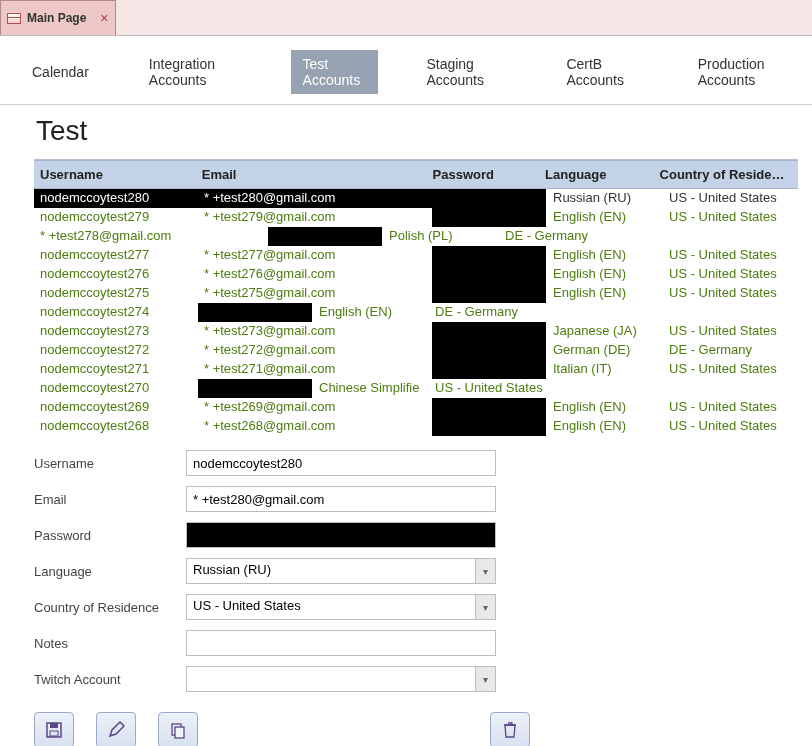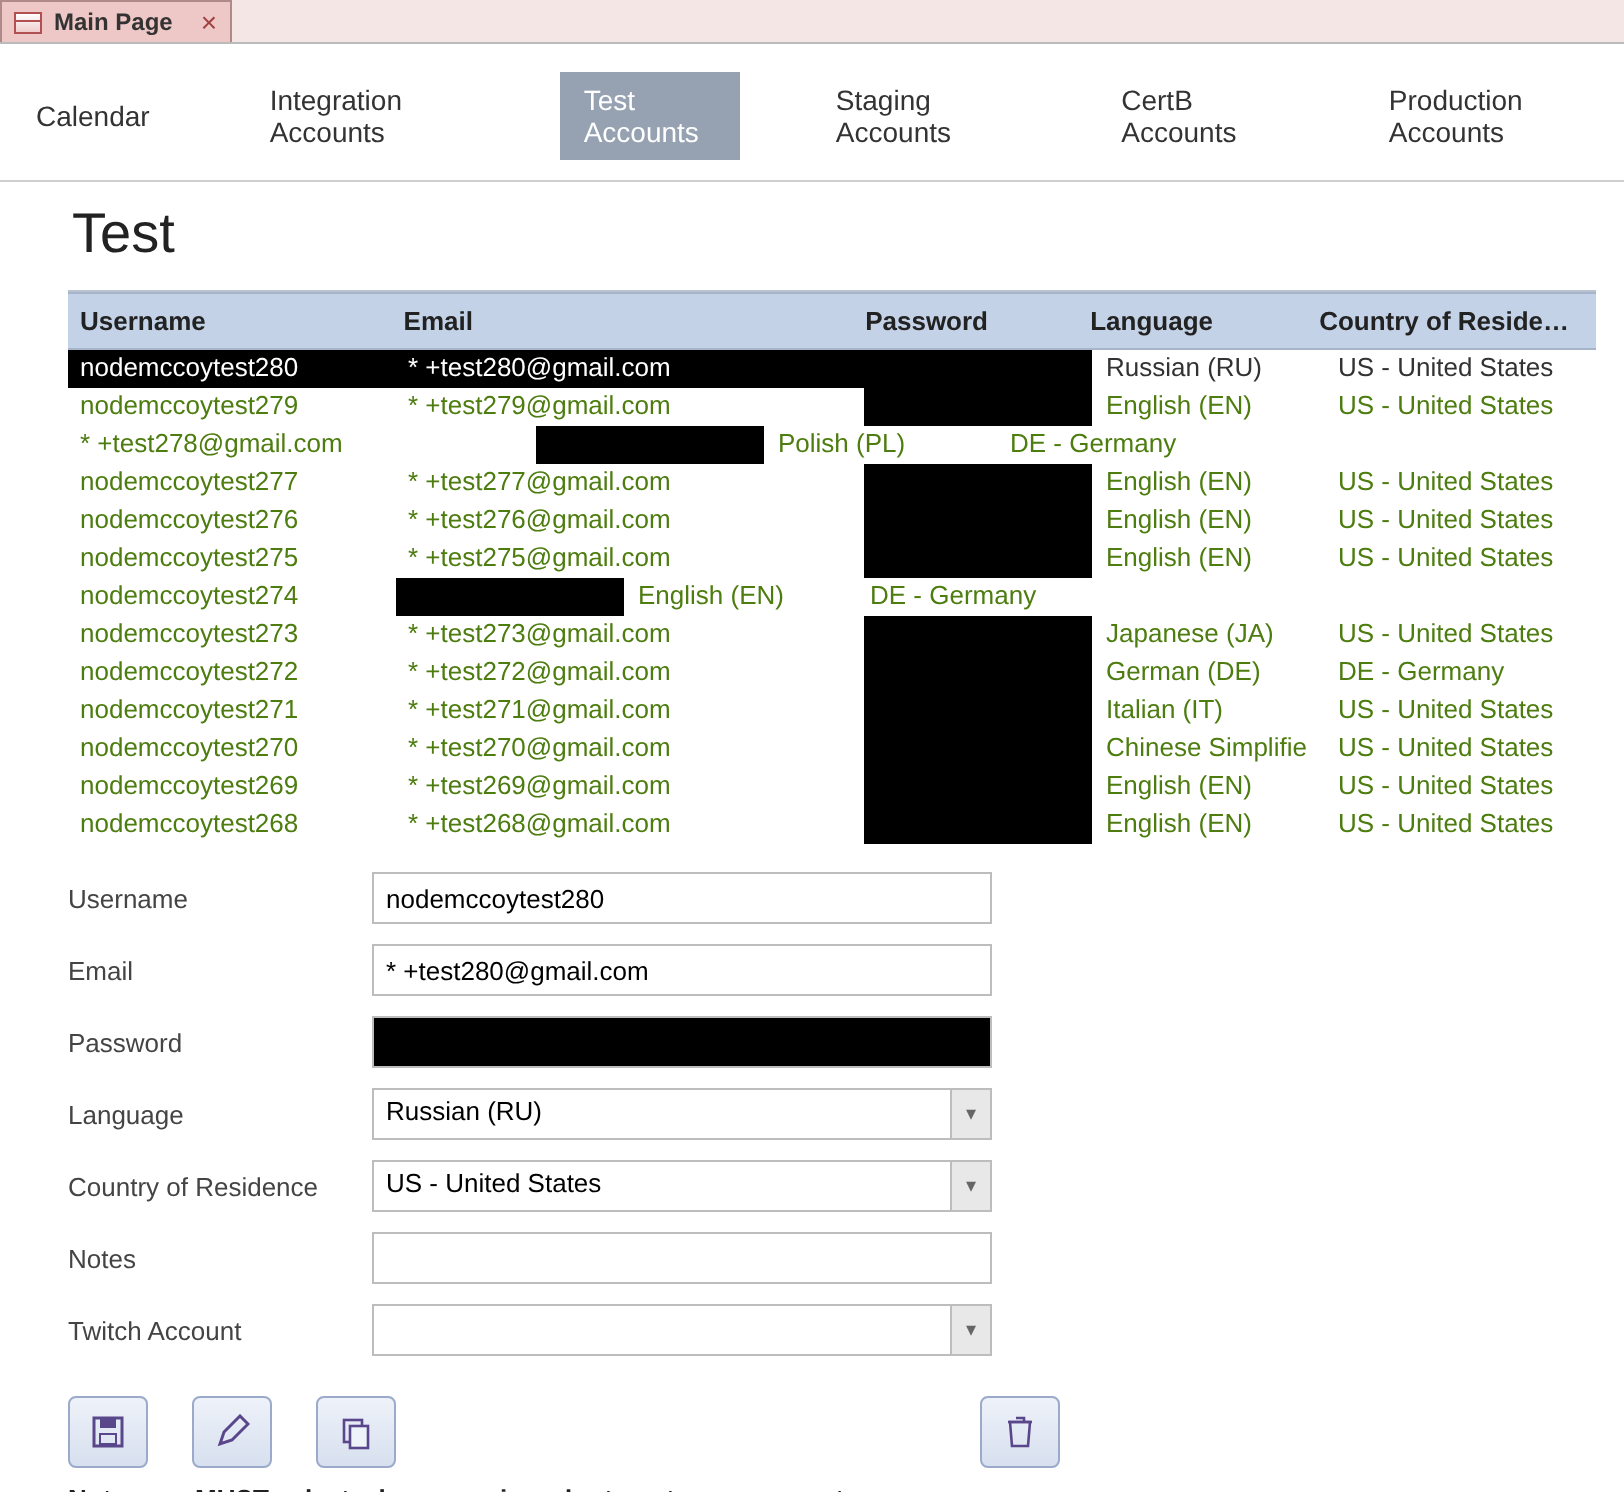--- a/index.html
+++ b/index.html
@@ -5,21 +5,21 @@
   * { box-sizing: border-box; margin: 0; padding: 0; }
   body {
     font-family: "Segoe UI", Tahoma, Arial, sans-serif;
     font-size: 13px;
     background: #ffffff;
     width: 812px;
     height: 746px;
     overflow: hidden;
   }
   .window-tab-bar {
-    height: 22px;
+    height: 36px;
     background: #f5e6e6;
     border-bottom: 1px solid #bbb;
     display: flex;
     align-items: stretch;
   }
   .window-tab {
     display: flex;
     align-items: center;
     background: #eec7c7;
     border: 1px solid #b08a8a;
@@ -39,21 +39,21 @@
     position:absolute;
     left:0; top:3px; right:0;
     border-top:1px solid #b05050;
   }
   .window-tab .tab-title { font-weight: 600; color:#333; }
   .window-tab .close-x { color:#a04040; cursor:pointer; margin-left:8px; font-size:14px; line-height:1; }
   .nav-tabs {
     display:flex;
     align-items:center;
     gap: 36px;
-    padding: 14px 8px 10px 6px;
+    padding: 14px 8px 10px 20px;
     border-bottom: 1px solid #cfcfcf;
     font-size: 14px;
     color:#333;
   }
   .nav-tab { cursor:pointer; padding:6px 12px; }
   .nav-tab.active {
     background:#96a2b2;
     color:#fff;
   }
   .page-body { padding: 6px 0 0 0; }
@@ -237,21 +237,20 @@
         </div>
         <div class="grid-row">
           <div class="col-user">nodemccoytest271</div>
           <div class="col-email">* +test271@gmail.com</div>
           <div class="col-pass"></div>
           <div class="col-lang">Italian (IT)</div>
           <div class="col-country">US - United States</div>
         </div>
         <div class="grid-row">
           <div class="col-user">nodemccoytest270</div>
-          <div class="col-email">* +test270@gmail.com</div>
           <div class="col-pass"></div>
           <div class="col-lang">Chinese Simplifie</div>
           <div class="col-country">US - United States</div>
         </div>
         <div class="grid-row">
           <div class="col-user">nodemccoytest269</div>
           <div class="col-email">* +test269@gmail.com</div>
           <div class="col-pass"></div>
           <div class="col-lang">English (EN)</div>
           <div class="col-country">US - United States</div>

